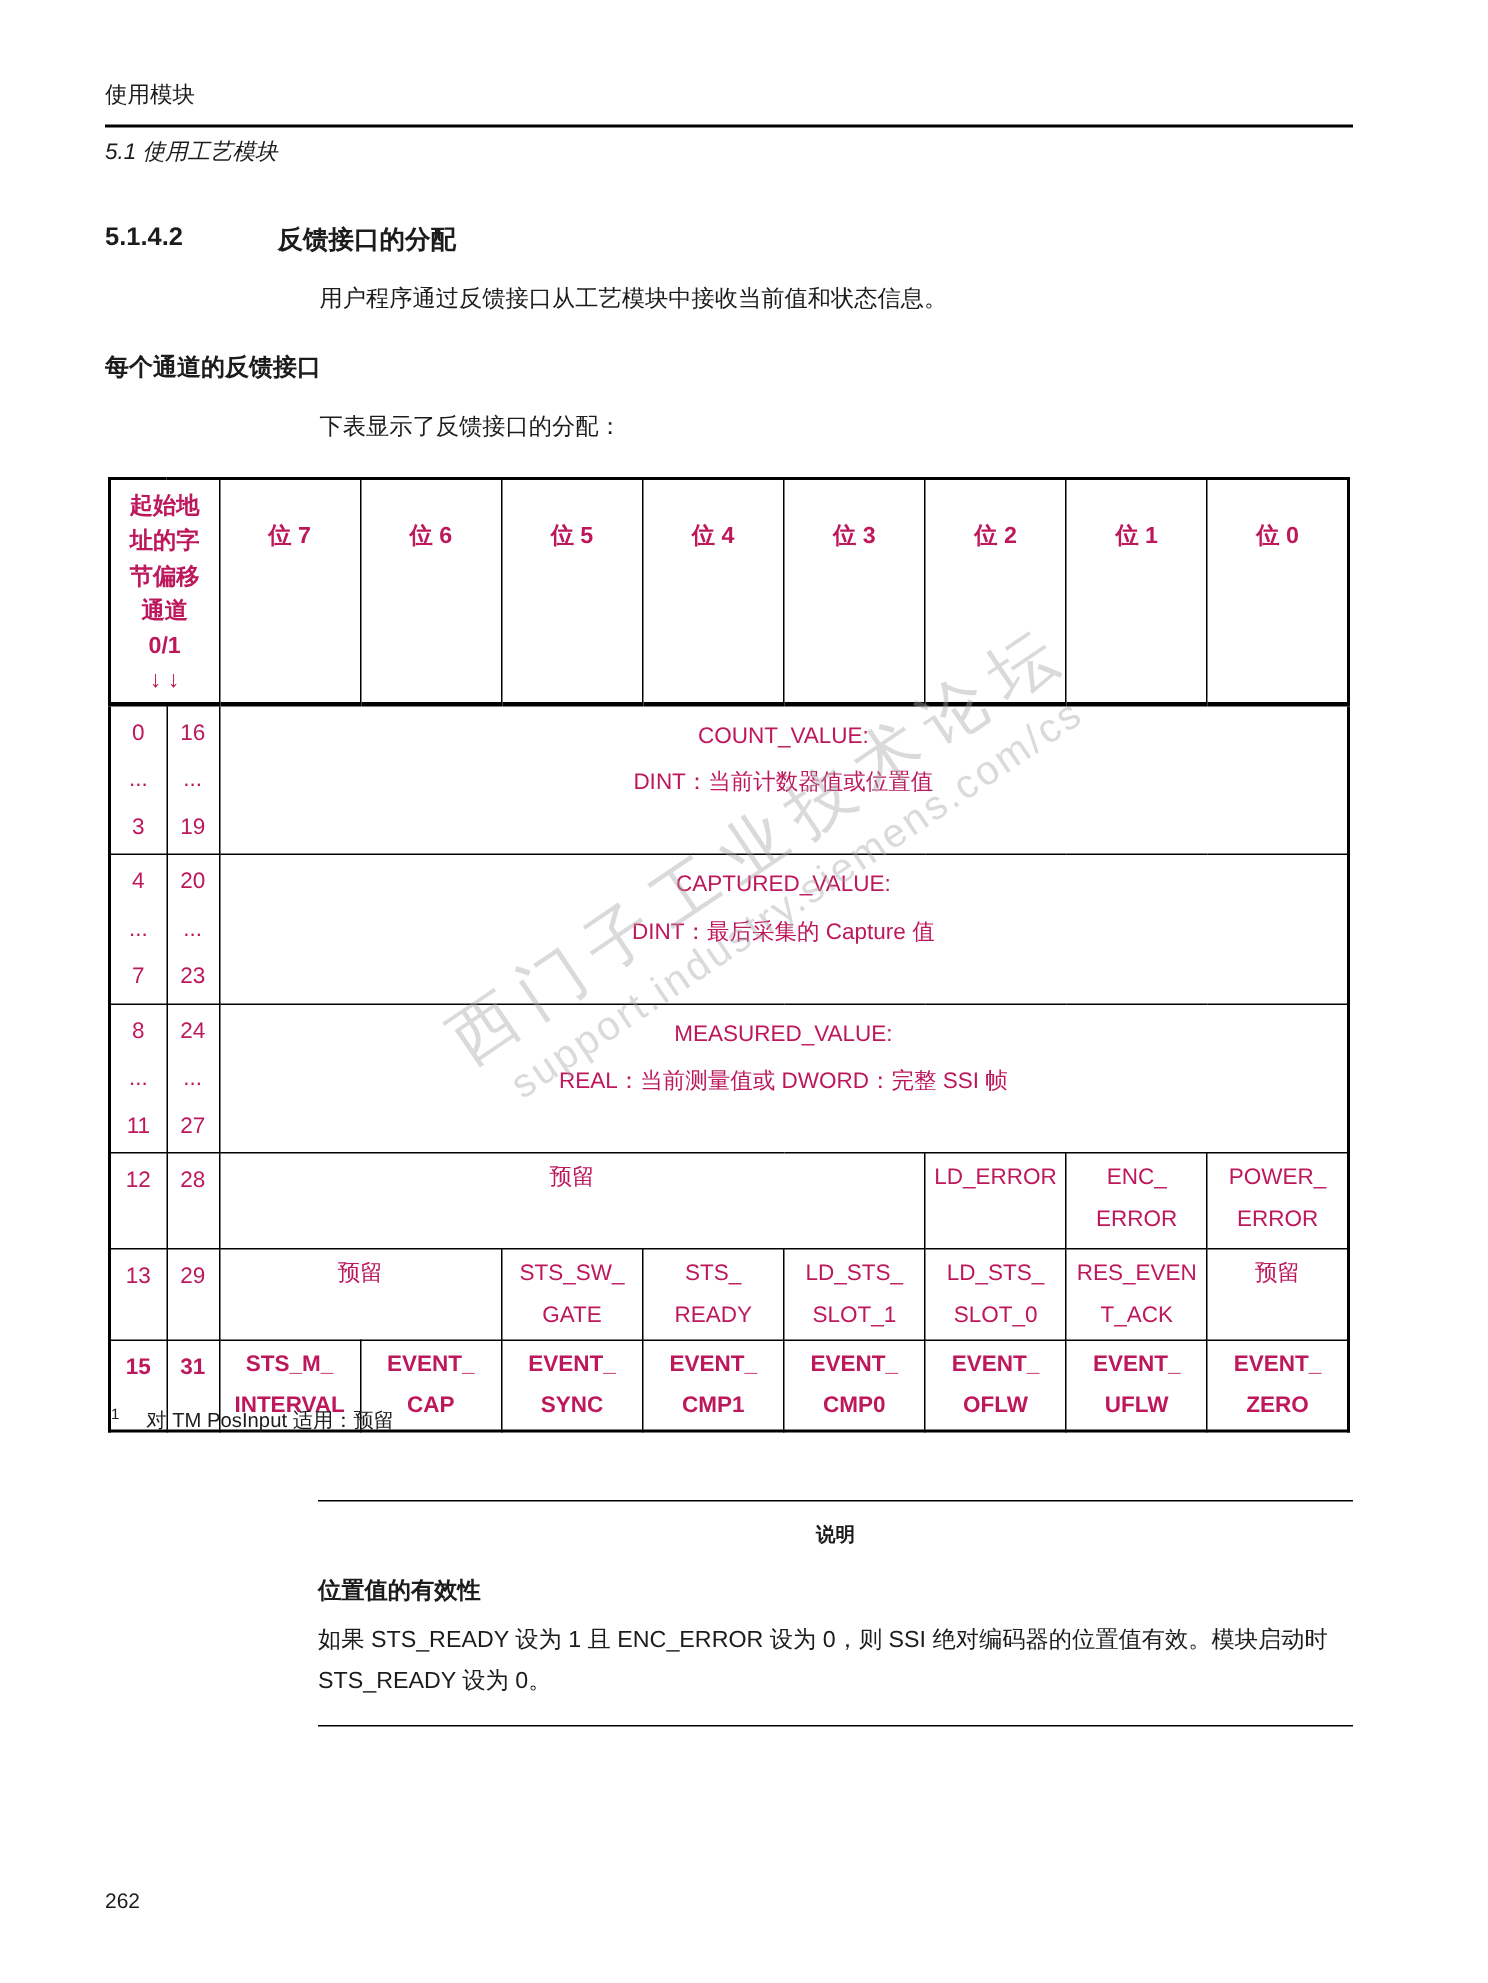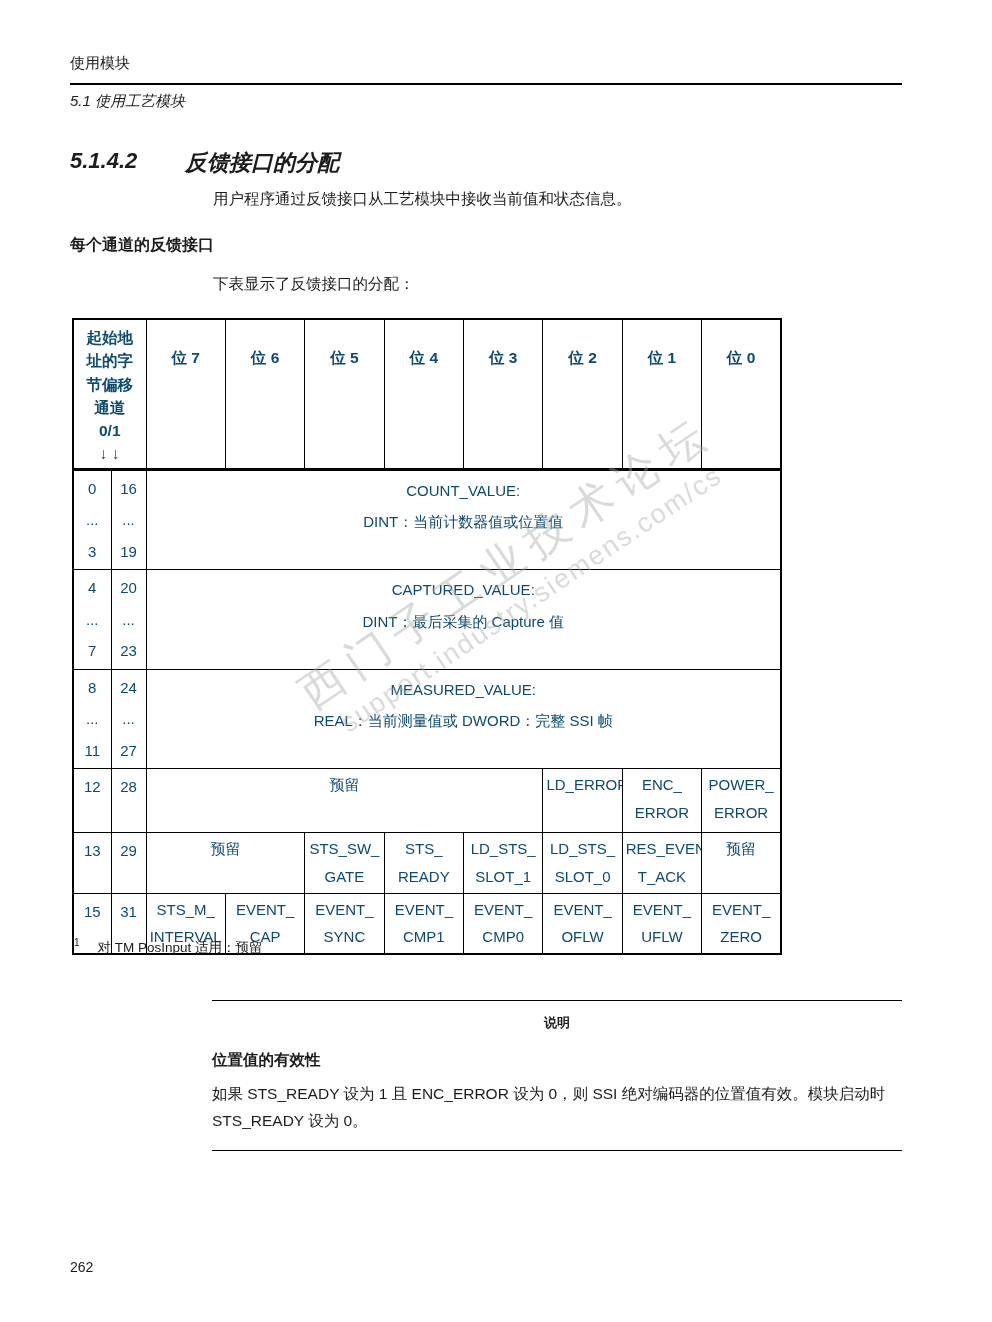--- a/index.html
+++ b/index.html
@@ -9,45 +9,45 @@
     overflow:hidden;margin:0 auto;
   }
   .abs{position:absolute;}
 
   
   .chapter{left:70px;top:54px;font-size:15px;}
   .header-rule{left:70px;top:83px;width:832px;height:2px;background:#000;}
   .section-line{left:70px;top:92px;font-size:15px;font-style:italic;}
 
   
-  .h2{top:148px;font-size:22px;font-weight:bold;font-style:italic;}
+  .h2{top:148px;font-size:17px;font-weight:bold;}
   .h2-num{left:70px;}
   .h2-title{left:185px;}
   .para{left:213px;font-size:15.5px;}
   .intro{top:189px;}
   .subhead{left:70px;top:235px;font-size:16px;font-weight:bold;}
   .caption{top:274px;}
 
   
   .tblwrap{left:72px;top:318px;}
-  table{border-collapse:collapse;table-layout:fixed;width:710px;
-        font-size:15px;color:#0c4a6e;}
+  table{border-collapse:collapse;table-layout:fixed;width:828px;
+        font-size:15px;color:#be185d;}
   col.c-a{width:38px;} col.c-b{width:35px;}
   th,td{border:1px solid #000;text-align:center;vertical-align:top;
         white-space:pre-line;padding:2px 3px;line-height:1.85;overflow:hidden;}
   table{border:2px solid #000;}
   thead th{border-bottom:3px solid #000;font-weight:bold;line-height:1.5;}
   thead tr{height:138px;}
   th.origin{padding:6px 9px 2px 9px;font-size:15.5px;}
   th.bit{padding-top:26px;font-size:15.5px;}
   tr.rv{height:86px;}
   tr.r12{height:64px;}
   tr.r13{height:60px;}
   tr.r14{height:30px;}
-  tr.r15{height:56px;}
+  tr.r15{height:56px;font-weight:bold;}
   td.sp{line-height:2.1;}
   td.val{line-height:2.1;padding-top:4px;}
   td.num{padding-top:4px;}
   sup{font-size:10px;line-height:1;}
 
   
   .footnote{left:74px;top:938px;font-size:13.5px;}
   .footnote sup{font-size:10px;margin-right:18px;}
 
   

